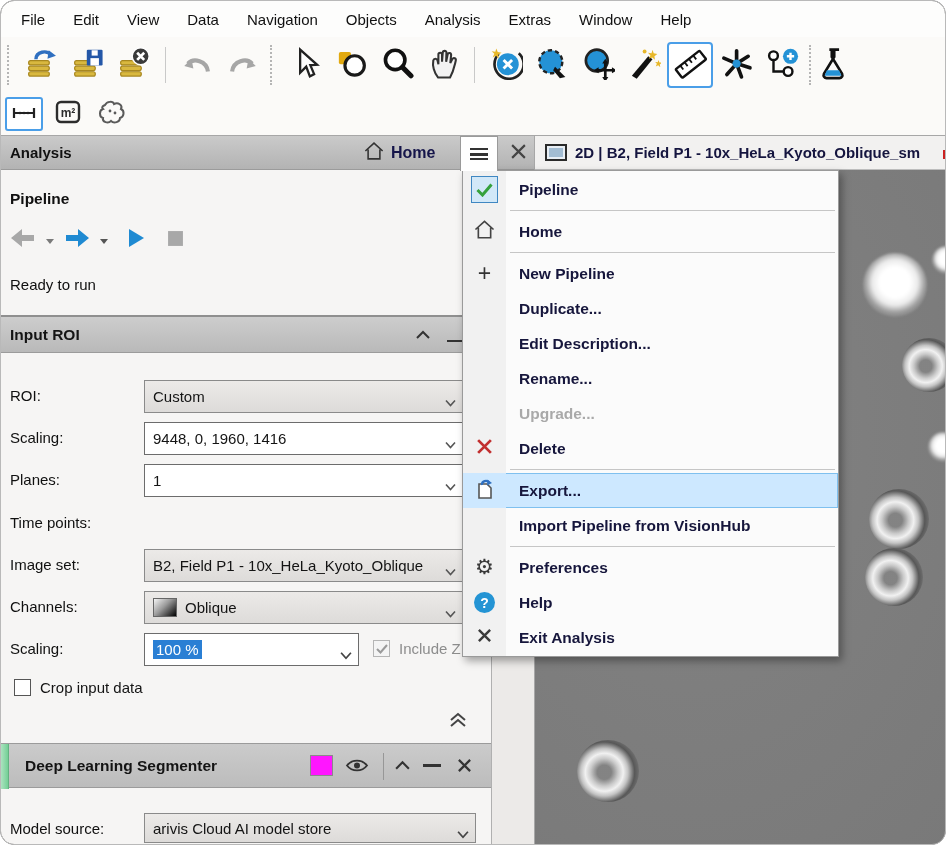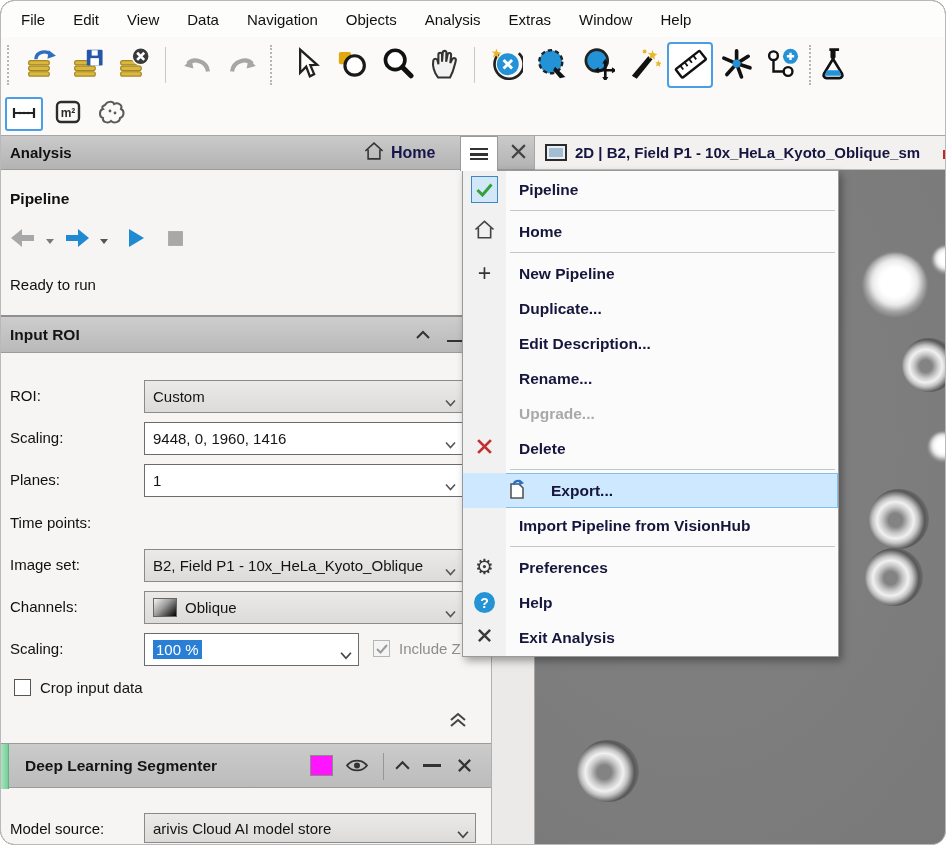--- a/index.html
+++ b/index.html
@@ -100,21 +100,21 @@
   .bars::after{content:"";position:absolute;left:0;top:3.2px;width:18px;height:2.6px;background:#333;}
   .context-menu{
     position:absolute;left:461px;top:169px;width:377px;z-index:50;
     background:#fbfbfb;border:1px solid #9a9a9a;box-shadow:3px 4px 8px rgba(0,0,0,.35);
     padding:1px 0;
   }
   .context-menu::before{content:"";position:absolute;left:0;top:0;bottom:0;width:43px;background:#f1f1f1;}
   .mrow{position:relative;display:flex;align-items:center;height:35px;font-size:15.5px;font-weight:bold;color:#16163c;}
   .mrow .mi{width:43px;display:flex;align-items:center;justify-content:center;flex:none;z-index:1;}
   .mrow .mtext{padding-left:13px;z-index:1;}
-  .mrow.hl{background:#cde8ff;box-shadow:inset 0 0 0 1px #7fc0ef;padding-left:32px;}
+  .mrow.hl{background:#cde8ff;box-shadow:inset 0 0 0 1px #7fc0ef;}
   .mrow.hl::before{content:"";position:absolute;left:0;top:0;bottom:0;width:43px;background:#cde8ff;}
   .mrow.disabled .mtext{color:#a9a9a9;}
   .msep{height:1px;background:#c6c6c6;margin:3px 3px 3px 47px;position:relative;z-index:1;}
   .check-box-ic{width:27px;height:27px;background:#d2e8f8;border:1px solid #3f87c2;display:flex;align-items:center;justify-content:center;}
   .help-ic{width:21px;height:21px;border-radius:50%;background:#2494d4;color:#fff;font-size:14px;font-weight:bold;display:flex;align-items:center;justify-content:center;}
   .gear-ic{font-family:"DejaVu Sans",sans-serif;font-size:21px;color:#3a3a3a;line-height:1;}
   .plus-ic{font-size:23px;color:#333;font-weight:normal;line-height:1;}
 </style>
 </head>
 <body>

